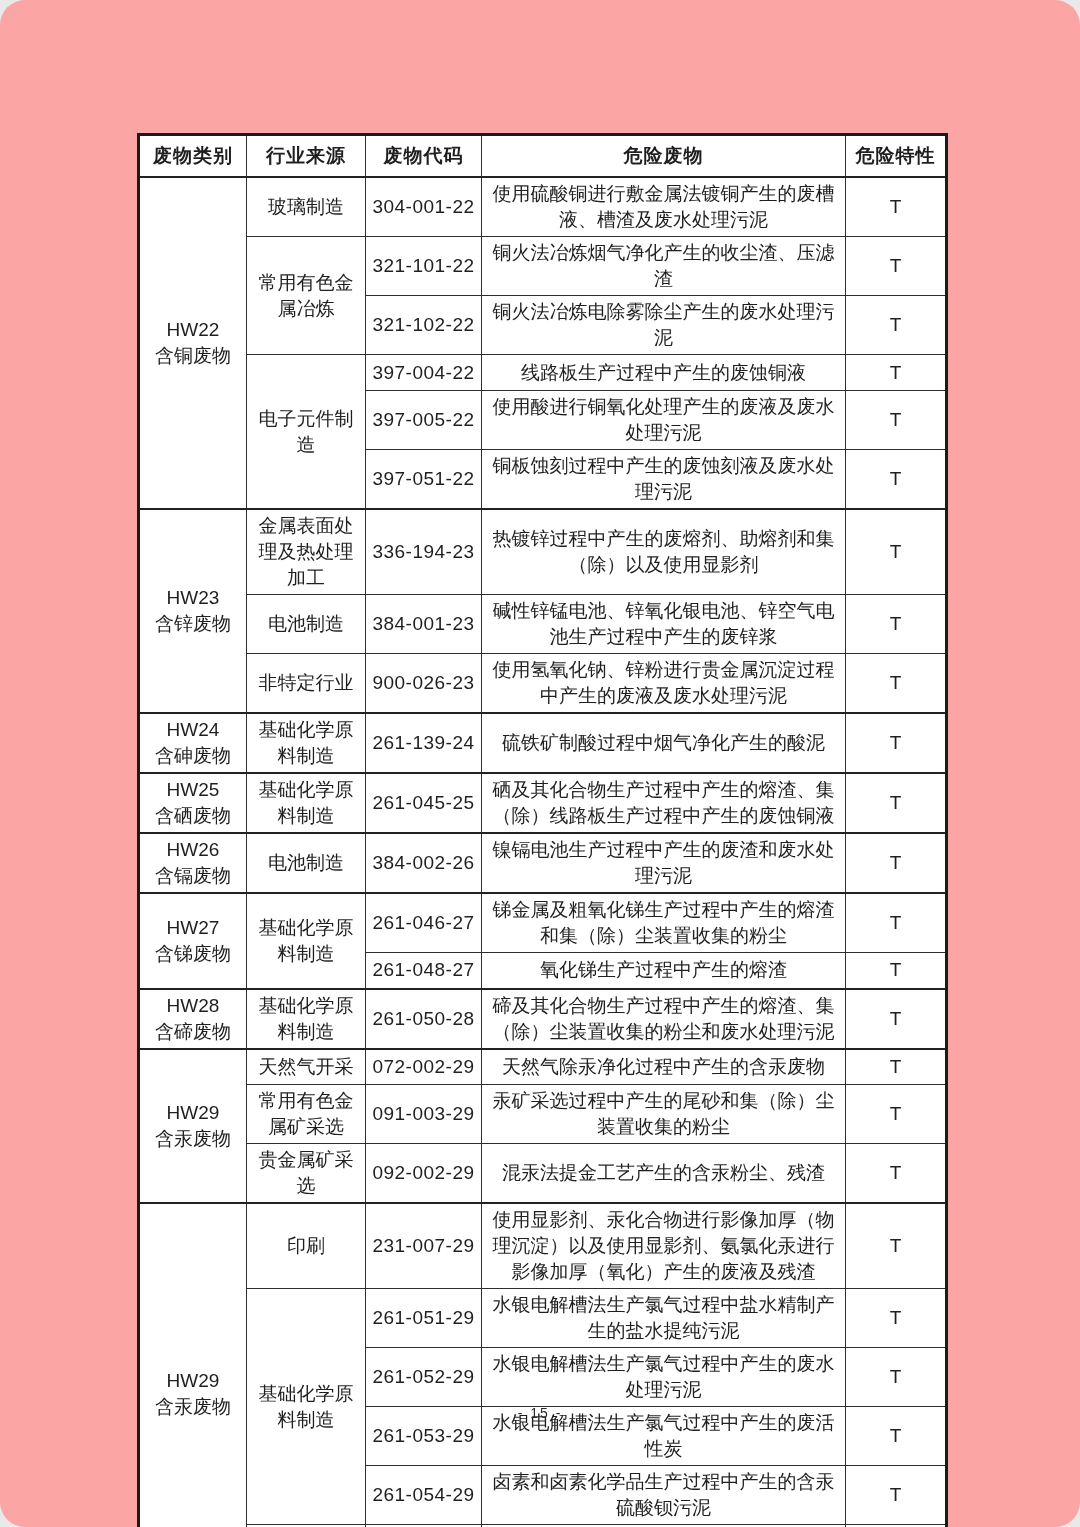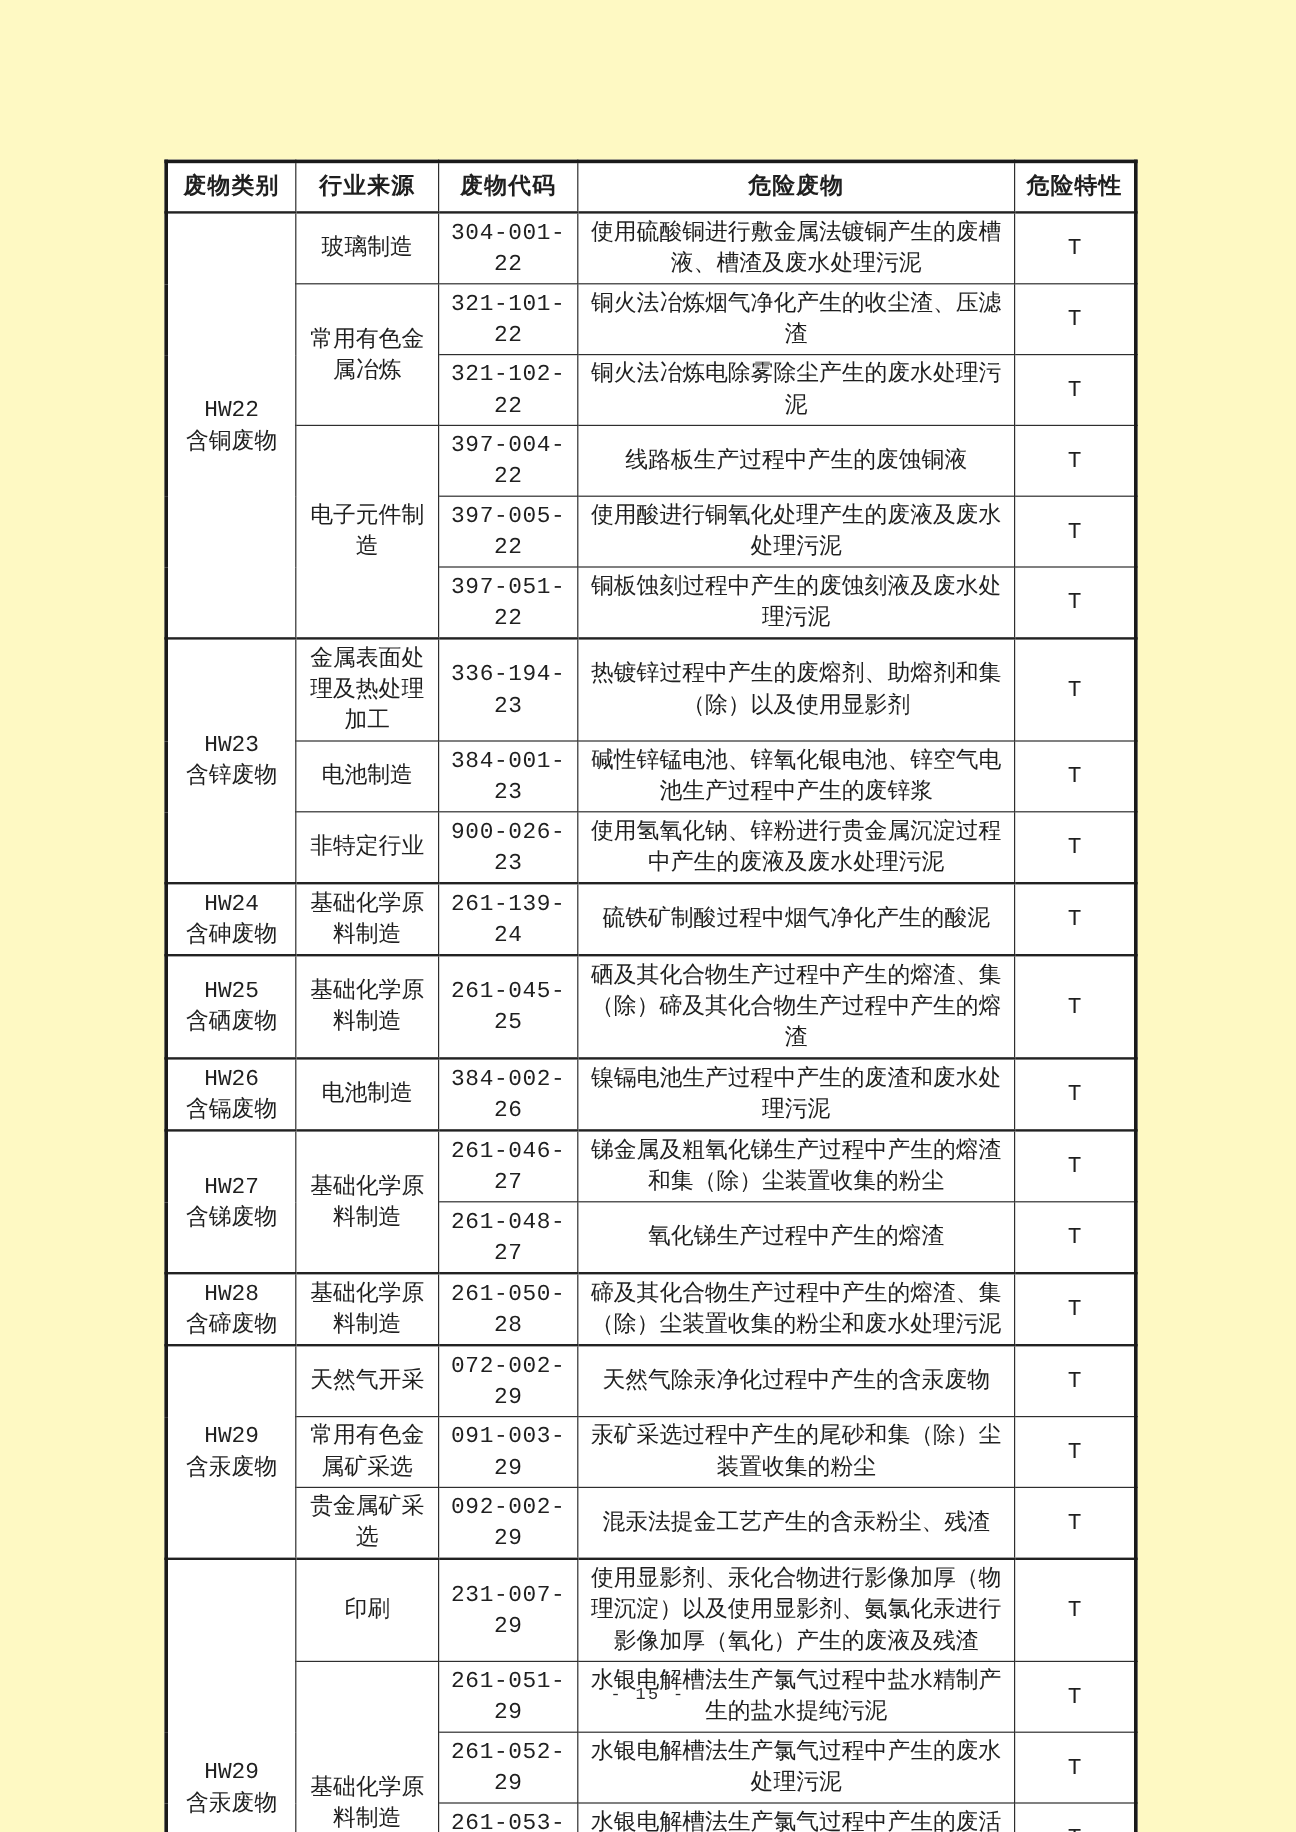--- a/index.html
+++ b/index.html
@@ -4,24 +4,25 @@
 <style>
   html, body {
     margin: 0;
     padding: 0;
     background: #e9e9e9;
   }
   .page {
     position: relative;
     width: 1080px;
     height: 1527px;
-    background: #fef9c3;
-    font-family: Liberation Mono, monospace;
+    background: #fca5a5;
+    font-family: Liberation Sans, sans-serif;
     color: #1f1f1f;
     overflow: hidden;
+    border-radius: 25px;
   }
   table.hw {
     position: absolute;
     left: 137px;
     top: 133px;
     width: 808px;
     border-collapse: collapse;
     table-layout: fixed;
     border: 3px solid #1a1a1a;
     background: #fff;
@@ -169,21 +170,21 @@
         <td class="code">261-139-24</td>
         <td class="desc">硫铁矿制酸过程中烟气净化产生的酸泥</td>
         <td class="trait">T</td>
       </tr>
       <tr class="sec r2">
         <td class="cat">HW25
 含硒废物</td>
         <td class="ind">基础化学原
 料制造</td>
         <td class="code">261-045-25</td>
-        <td class="desc">硒及其化合物生产过程中产生的熔渣、集（除）碲及其化合物生产过程中产生的熔渣</td>
+        <td class="desc">硒及其化合物生产过程中产生的熔渣、集（除）线路板生产过程中产生的废蚀铜液</td>
         <td class="trait">T</td>
       </tr>
       <tr class="sec r2">
         <td class="cat">HW26
 含镉废物</td>
         <td class="ind">电池制造</td>
         <td class="code">384-002-26</td>
         <td class="desc">镍镉电池生产过程中产生的废渣和废水处理污泥</td>
         <td class="trait">T</td>
       </tr>

